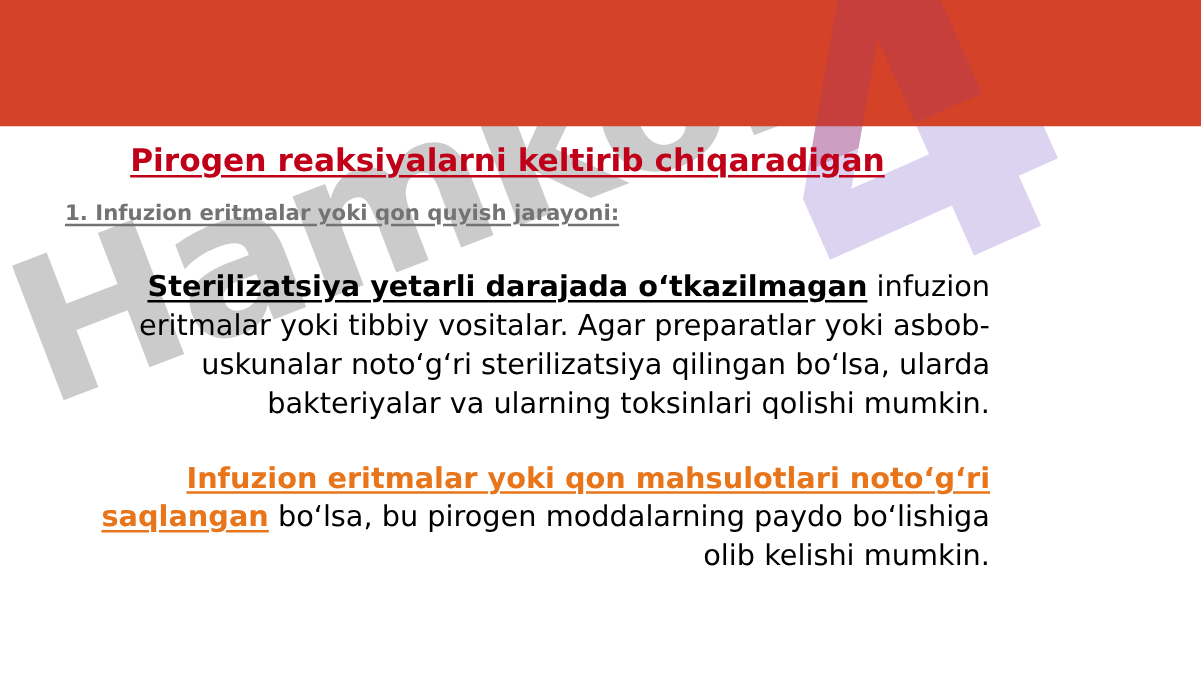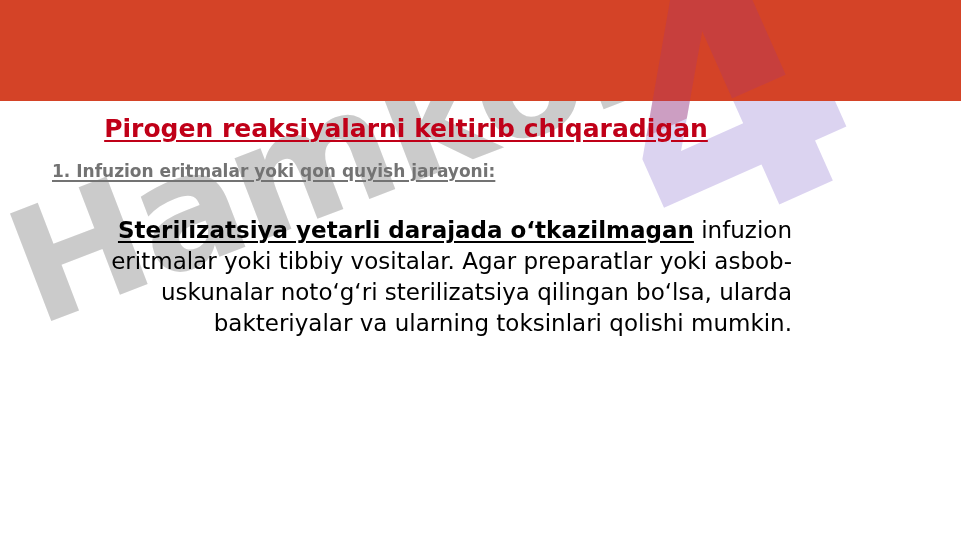--- a/index.html
+++ b/index.html
@@ -176,16 +176,17 @@
     </h1>
 
     <div id="body-block">
 
       <div>
         <h2 class="section-heading">1. Infuzion eritmalar yoki qon quyish jarayoni:</h2>
       </div>
 
       <p class="para gap-top"><span class="lead-bold-underline">Sterilizatsiya yetarli darajada o‘tkazilmagan</span><span> infuzion eritmalar yoki tibbiy vositalar. Agar preparatlar yoki asbob-uskunalar noto‘g‘ri sterilizatsiya qilingan bo‘lsa, ularda bakteriyalar va ularning toksinlari qolishi mumkin.</span></p>
 
+      <p class="para gap-top"><span class="lead-orange-underline">Infuzion eritmalar yoki qon mahsulotlari noto‘g‘ri saqlangan</span><span> bo‘lsa, bu pirogen moddalarning paydo bo‘lishiga olib kelishi mumkin.</span></p>
 
     </div>
   </div>
 </div>
 
 </body></html>

